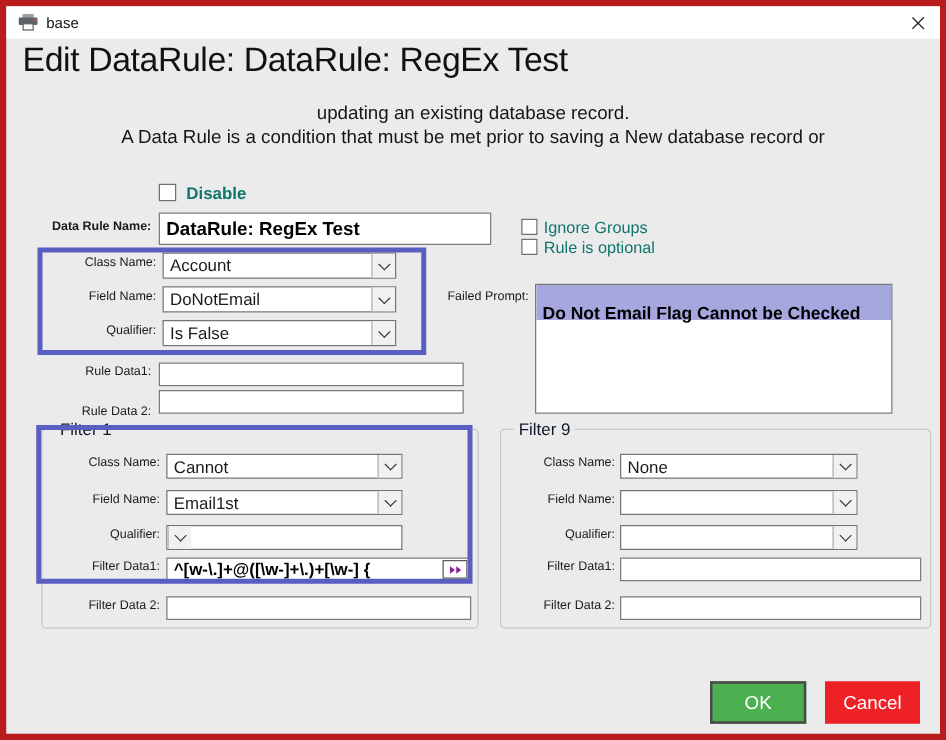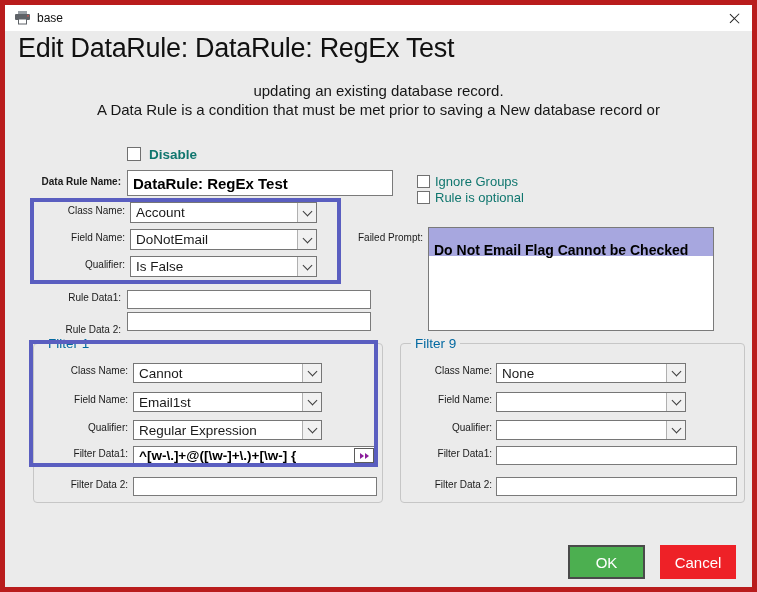--- a/index.html
+++ b/index.html
@@ -22,21 +22,21 @@
   .bold{font-weight:bold;}
   .checkbox{position:absolute;width:14px;height:14px;background:#fff;border:1px solid #707070;display:inline-block;}
   .cb-label{position:absolute;font-size:13px;color:#0f766e;}
   .text-input{position:absolute;border:1px solid #7a7a7a;background:#fff;font-family:"Liberation Sans",sans-serif;font-size:13.5px;padding:0 5px;color:#000;outline:none;}
   .bold-input{font-weight:bold;font-size:15px;}
   .combo{position:absolute;background:#fff;border:1px solid #767676;display:flex;align-items:center;cursor:pointer;}
   .combo-value{flex:1;font-size:13.5px;padding-left:5px;white-space:nowrap;overflow:hidden;}
   .combo-arrow{width:19px;height:100%;border-left:1px solid #b0b0b0;background:#f1f1f1;display:flex;align-items:center;justify-content:center;}
   .combo-arrow::after{content:"";width:6px;height:6px;border-right:1.3px solid #3c3c3c;border-bottom:1.3px solid #3c3c3c;transform:rotate(45deg);margin-top:-3px;}
   .groupbox{position:absolute;border:1px solid #c6c6c6;border-radius:4px;}
-  .groupbox-title{position:absolute;left:10px;top:-8px;background:#ebebeb;padding:0 4px;font-size:13.5px;color:#0369a1;}
+  .groupbox-title{position:absolute;left:10px;top:-8px;background:#ebebeb;padding:0 4px;font-size:13.5px;color:#0f172a;}
   .hl-rect{position:absolute;border:4px solid #5a5ec0;pointer-events:none;z-index:5;}
   .prompt-box{position:absolute;background:#fff;border:1px solid #7a7a7a;overflow:hidden;}
   .prompt-line{height:24px;background:#a7a7df;font-size:14px;font-weight:bold;color:#000;padding:14px 5px;white-space:nowrap;}
   .expand-btn{position:absolute;width:20px;height:15px;background:#fff;border:1px solid #5b5b5b;padding:0;display:flex;align-items:center;justify-content:center;cursor:pointer;z-index:6;}
   .dbl-arrow{display:inline-flex;gap:1px;}
   .dbl-arrow i{display:block;width:0;height:0;border-left:4px solid #8a1d9b;border-top:3.5px solid transparent;border-bottom:3.5px solid transparent;}
   .btn{position:absolute;font-family:"Liberation Sans",sans-serif;font-size:15px;color:#fff;display:flex;align-items:center;justify-content:center;cursor:pointer;}
   .btn-ok{background:#4caf50;border:2px solid #4a4a4a;}
   .btn-cancel{background:#ee2127;border:none;}
 </style>
@@ -112,21 +112,20 @@
     <span class="combo-value">Cannot</span>
     <span class="combo-arrow"></span>
   </div>
   <div class="label" style="left:23px;top:389px;width:100px;">Field Name:</div>
   <div class="combo" style="left:128px;top:387px;width:189px;height:20px;">
     <span class="combo-value">Email1st</span>
     <span class="combo-arrow"></span>
   </div>
   <div class="label" style="left:23px;top:417px;width:100px;">Qualifier:</div>
   <div class="combo" style="left:128px;top:415px;width:189px;height:20px;">
-    <span class="combo-value">Regular Expression</span>
     <span class="combo-arrow"></span>
   </div>
   <div class="label" style="left:23px;top:443px;width:100px;">Filter Data1:</div>
   <input class="text-input" style="left: 128px; top: 441px; width: 244px; height: 19px; font-weight: bold; padding-right: 26px;" value="^[w-\.]+@([\w-]+\.)+[\w-] {">
   <button class="expand-btn" style="left:349px;top:443px;">
     <span class="dbl-arrow">
         <i></i>
         <i></i>
       </span>
   </button>

